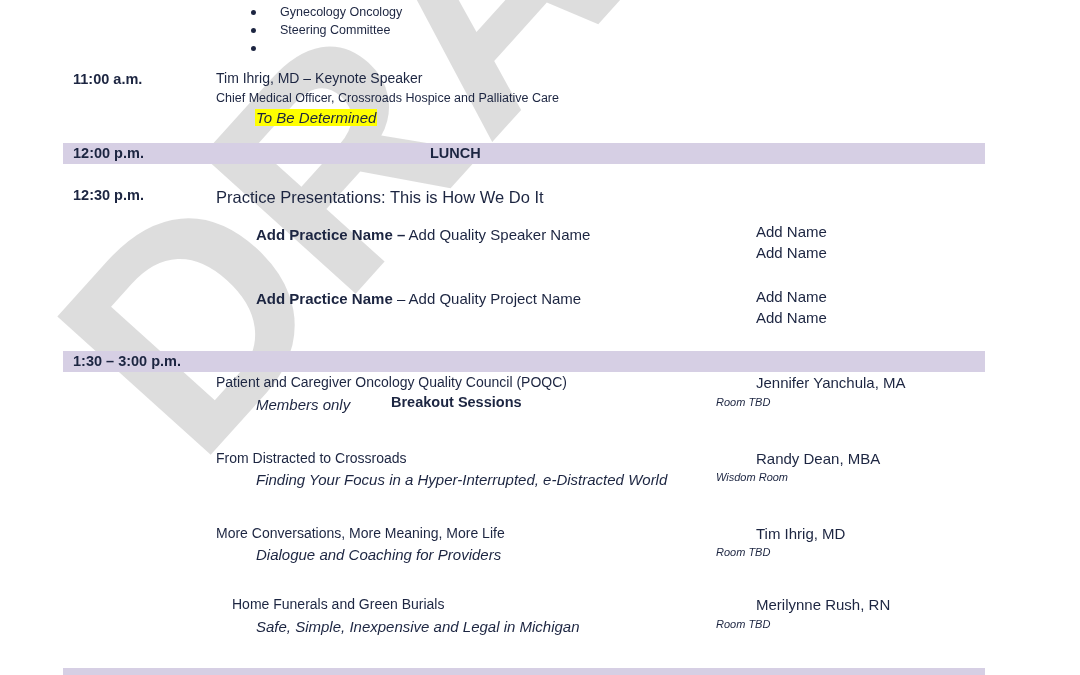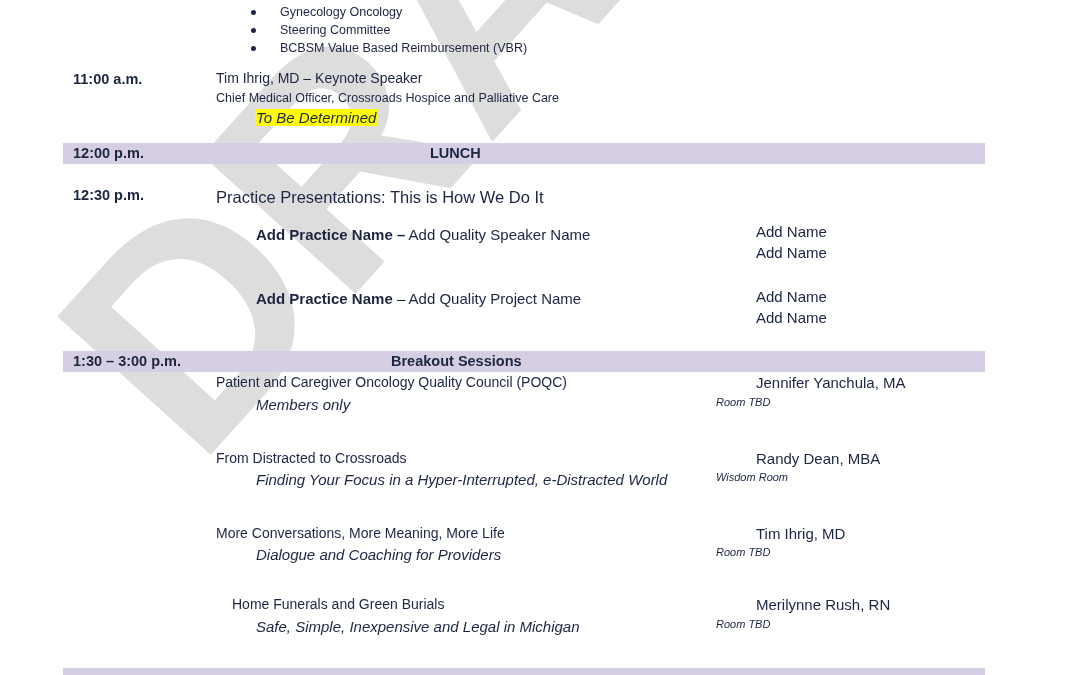--- a/index.html
+++ b/index.html
@@ -101,21 +101,20 @@
       <div class="bullet-item">
         <span class="bullet-dot"></span>
         <span>Gynecology Oncology</span>
       </div>
       <div class="bullet-item">
         <span class="bullet-dot"></span>
         <span>Steering Committee</span>
       </div>
       <div class="bullet-item">
         <span class="bullet-dot"></span>
-        <span>BCBSM Value Based Reimbursement (VBR)</span>
       </div>
     </div>
 
     <div class="abs time" style="left:73px; top:71px;">11:00 a.m.</div>
     <div class="abs title-md" style="left:216px; top:70px;">Tim Ihrig, MD – Keynote Speaker</div>
     <div class="abs small" style="left:216px; top:91px;">Chief Medical Officer, Crossroads Hospice and Palliative Care</div>
     <div class="abs italic normal" style="left:215px; top:109px;">
       <span class="highlight">To Be Determined</span>
     </div>
 
@@ -134,21 +133,21 @@
     <div class="abs normal" style="left:716px; top:244px;">Add Name</div>
 
     <div class="abs normal" style="left:216px; top:290px;">
       <span class="bold">Add Practice Name</span><span> – Add Quality Project Name</span>
     </div>
     <div class="abs normal" style="left:716px; top:288px;">Add Name</div>
     <div class="abs normal" style="left:716px; top:309px;">Add Name</div>
 
     <div class="bar" style="top:351px;">
       <span class="time">1:30 – 3:00 p.m.</span>
-      <span class="bar-label" style="left:328px;">Breakout Sessions</span>
+      <span class="bar-label" style="left:328px;margin-top:41px;">Breakout Sessions</span>
     </div>
 
     <div class="abs title-md" style="left:216px; top:374px;">Patient and Caregiver Oncology Quality Council (POQC)</div>
     <div class="abs italic normal" style="left:216px; top:396px;">Members only</div>
     <div class="abs normal" style="left:716px; top:374px;">Jennifer Yanchula, MA</div>
     <div class="abs tiny-italic" style="left:716px; top:396px;">Room TBD</div>
 
     <div class="abs title-md" style="left:216px; top:450px;">From Distracted to Crossroads</div>
     <div class="abs italic normal" style="left:216px; top:471px;">Finding Your Focus in a Hyper-Interrupted, e-Distracted World</div>
     <div class="abs normal" style="left:716px; top:450px;">Randy Dean, MBA</div>

